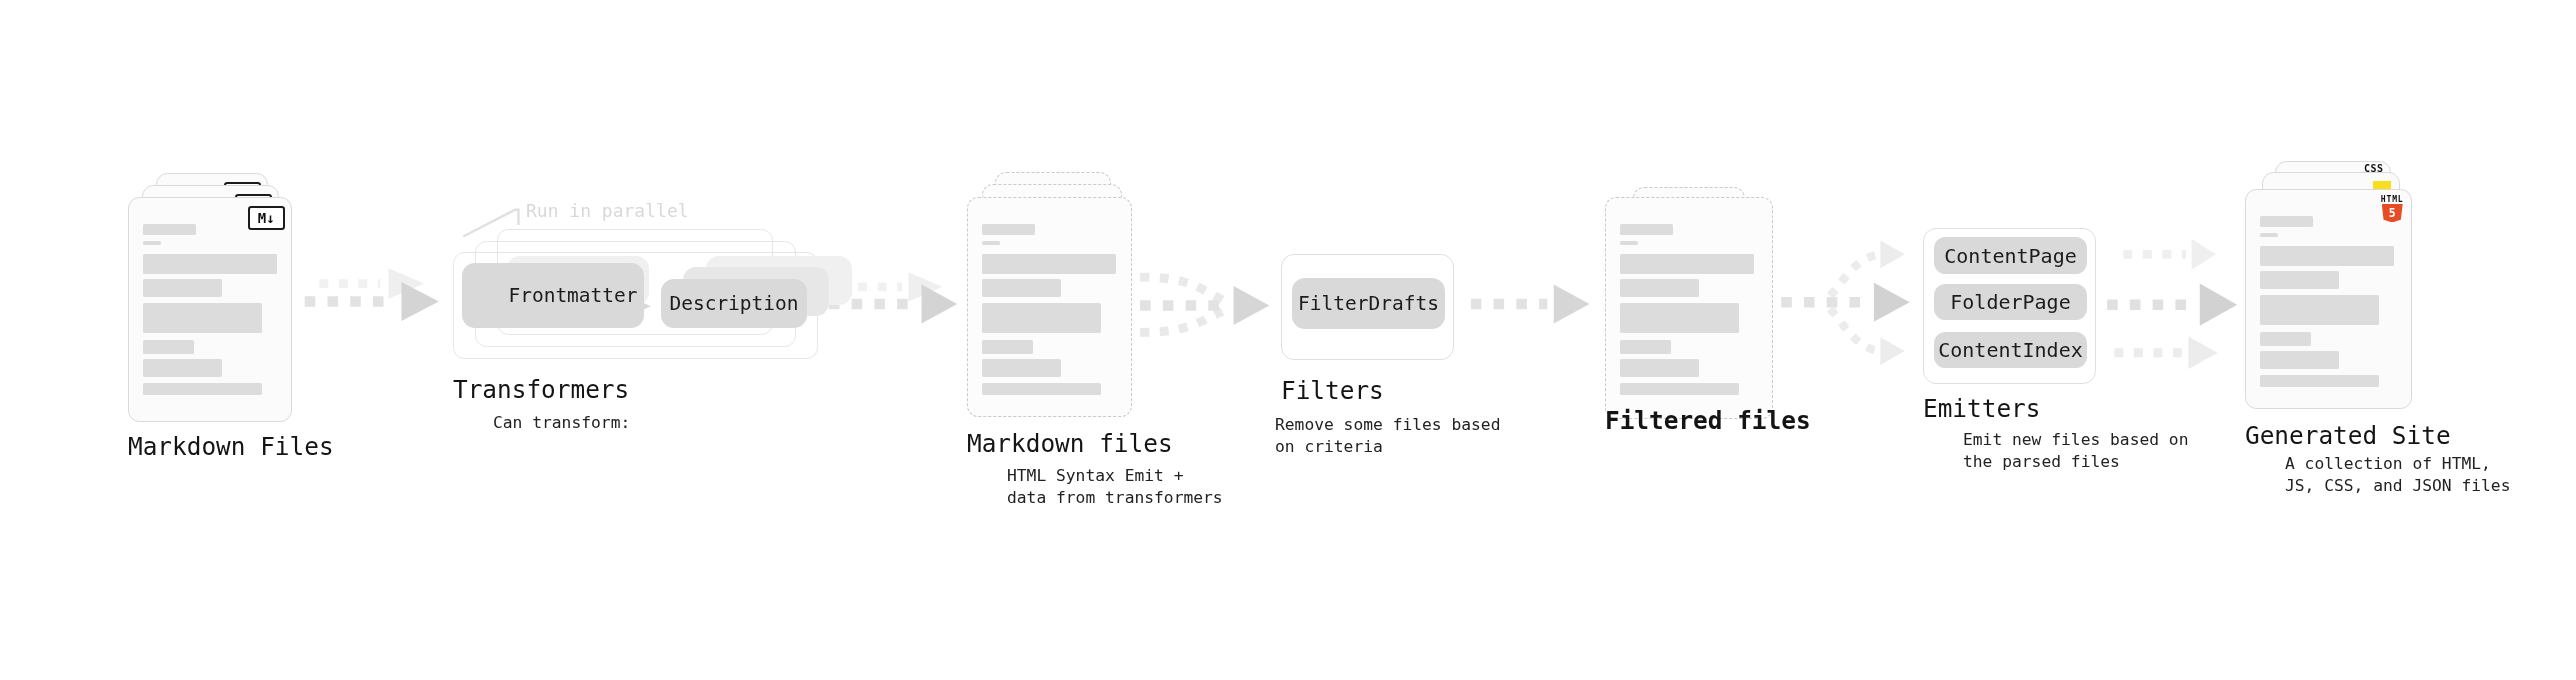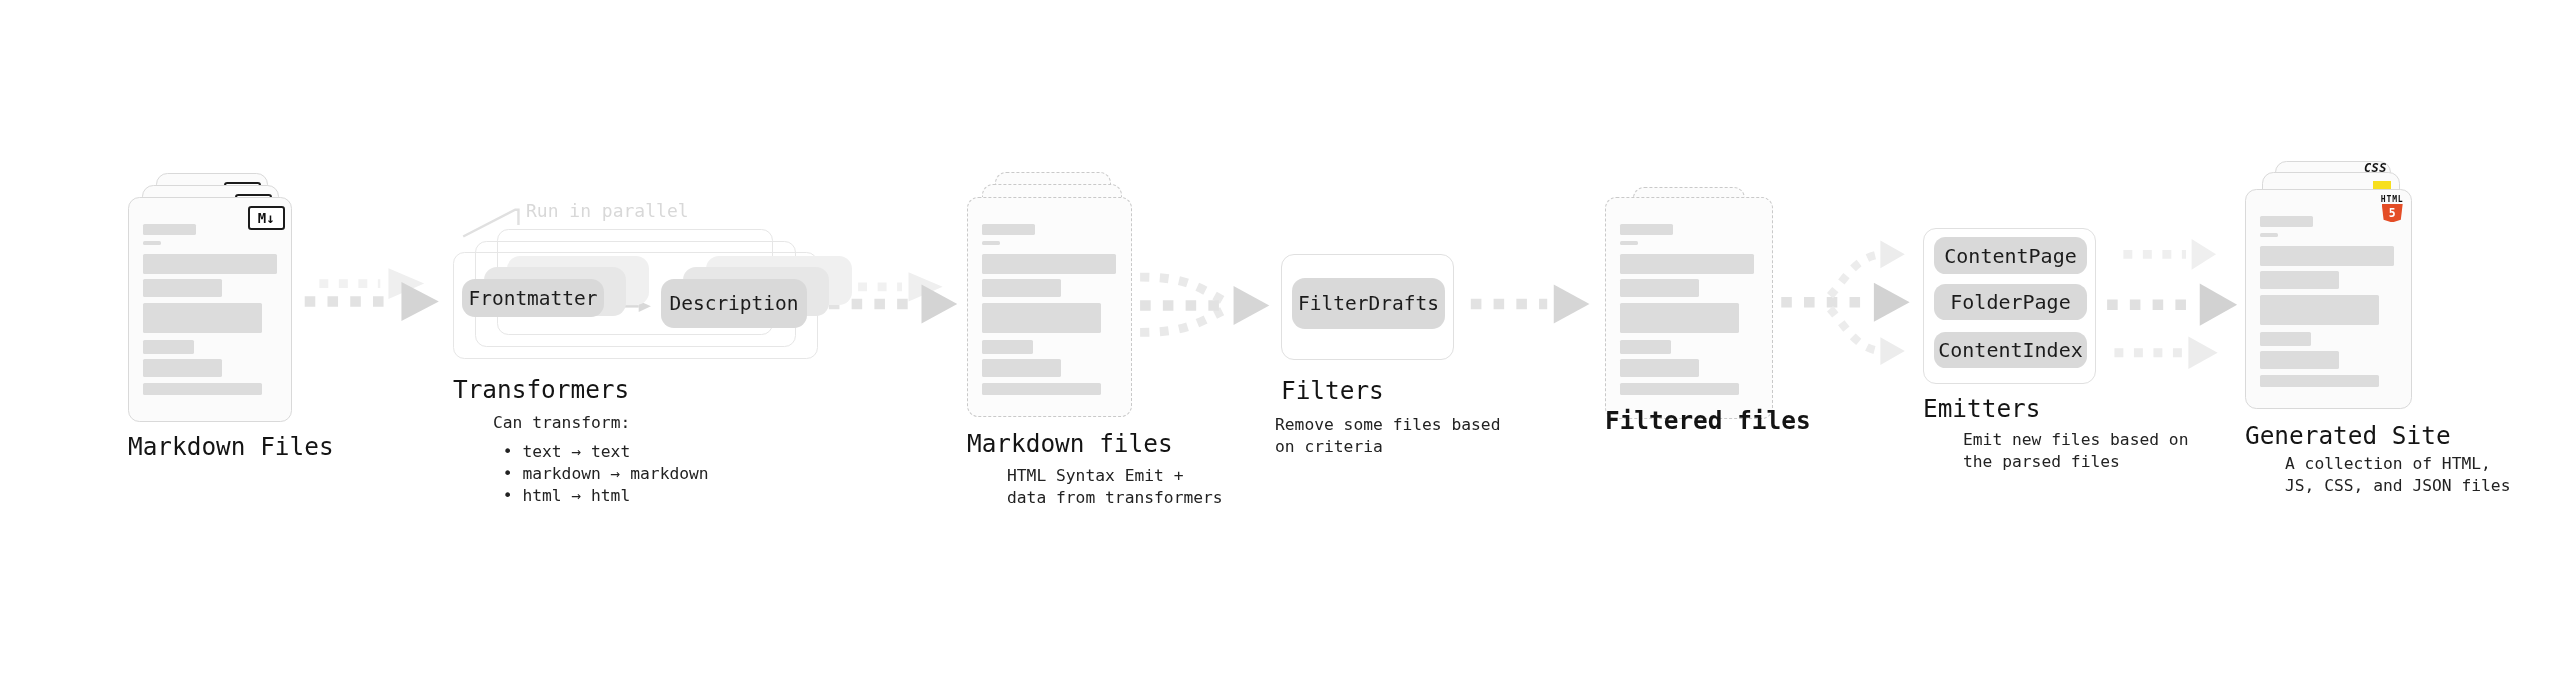--- a/index.html
+++ b/index.html
@@ -45,21 +45,21 @@
   .caption .bullets{margin-top:6.5px;}
 
   
   .html5-badge{position:absolute;top:4.9px;right:7.3px;width:23px;text-align:center;}
   .html5-badge .word{font-size:8.1px;font-weight:bold;letter-spacing:0.8px;color:#111;line-height:8.1px;}
   .html5-badge .shield{width:21px;height:18.7px;margin:0.8px auto 0;color:#fff;font-size:11.4px;font-weight:bold;
         display:flex;align-items:center;justify-content:center;
         clip-path:polygon(0 0,100% 0,91% 85%,50% 100%,9% 85%);}
   .js-badge{position:absolute;top:8.1px;right:8.1px;width:18px;height:11.4px;}
   .css-badge{position:absolute;top:3.3px;right:6.5px;width:19.5px;text-align:center;}
-  .css-badge .word{font-size:12px;font-weight:bold;color:#111;line-height:7.3px;letter-spacing:0.4px;font-style:italic;}
+  .css-badge .word{font-size:10px;font-weight:bold;color:#111;line-height:7.3px;letter-spacing:0.4px;}
   .css-badge .underbar{width:16.3px;height:2.4px;margin:0.8px auto 0;}
 </style>
 </head>
 <body>
 
 <div id="diagram">
 
   <svg class="arrow-layer" width="2576" height="681" viewBox="0 0 3170 838">
 
     <polyline points="570,291 634,258 638,258 638,277" fill="none" stroke="#e0e0e0" stroke-width="3"></polyline>
@@ -149,34 +149,29 @@
 
   <div>
     <div class="tbox" style="left:497px;top:229px;width:276px;height:106px;"></div>
     <div class="tbox" style="left:475px;top:241px;width:321px;height:106px;"></div>
     <div class="tbox" style="left:453px;top:252px;width:365px;height:107px;"></div>
 
     <div class="annotation">Run in parallel</div>
 
     <div class="ghost g2" style="left:507px;top:256px;width:142px;height:49px;"></div>
     <div class="ghost g1" style="left:484px;top:267px;width:142px;height:49px;"></div>
-    <div class="pill" style="left:462px;top:279px;width:142px;height:38px;">Frontmatter</div>
+    <div class="pill" style="left:462px;top:263px;width:142px;height:65px;padding-left:40px;">Frontmatter</div>
 
     <div class="ghost g2" style="left:706px;top:256px;width:146px;height:49px;"></div>
     <div class="ghost g1" style="left:683px;top:267px;width:146px;height:49px;"></div>
     <div class="pill" style="left:661px;top:279px;width:146px;height:49px;">Description</div>
 
     <div class="stage-label" style="left:453px;top:375px;">Transformers</div>
     <div class="caption" style="left:453px;top:412px;">
       <div>Can transform:</div>
-      <div class="bullets">
-        <div style="padding-left:9.8px;">• text → text</div>
-        <div style="padding-left:9.8px;">• markdown → markdown</div>
-        <div style="padding-left:9.8px;">• html → html</div>
-      </div>
     </div>
   </div>
 
   <div>
     <div class="card dashed z2" style="left:995px;top:172px;width:116px;height:220px;"></div>
     <div class="card dashed z3" style="left:982px;top:184px;width:140px;height:220px;"></div>
     <div class="card dashed z4" style="left:967px;top:197px;width:165px;height:220px;">
       <div class="skeleton">
         <div class="sk sk1"></div>
         <div class="sk sk2"></div>

